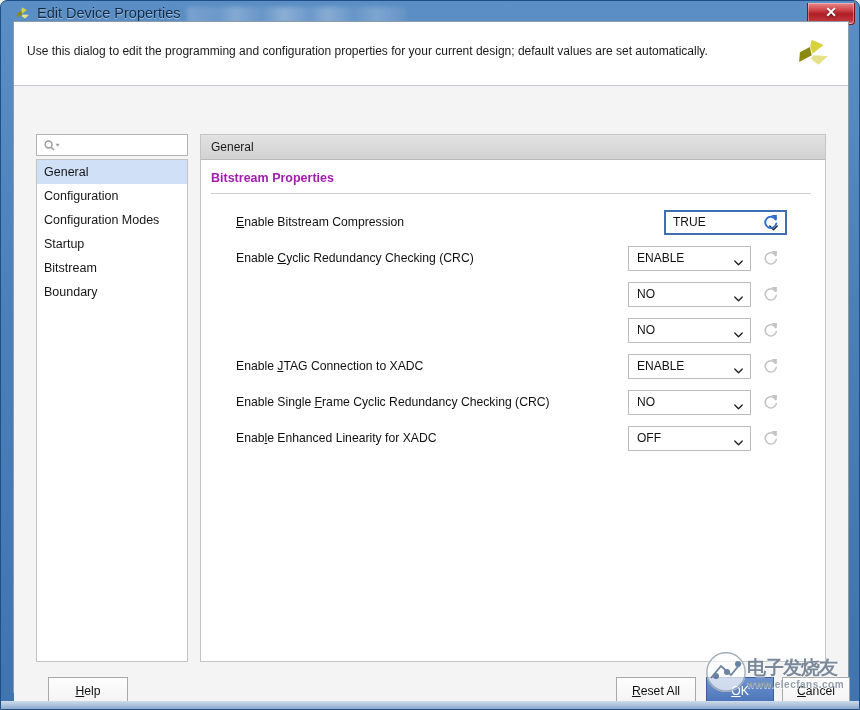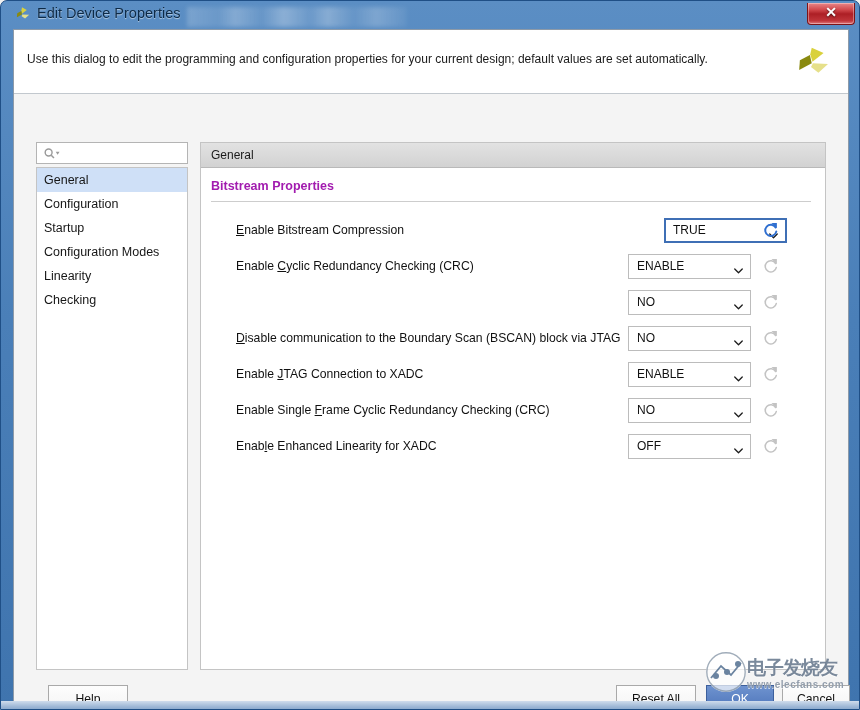--- a/index.html
+++ b/index.html
@@ -86,21 +86,21 @@
     text-align: center;
     font-size: 14px;
     font-weight: bold;
     color: #fff;
     text-shadow: 0 1px 2px rgba(0,0,0,0.6);
   }
 
   
   #dialog {
     position: absolute;
-    left: 12px; top: 28px;
+    left: 12px; top: 20px;
     width: 836px;
     height: 672px;
     background: #f4f4f4;
     border: 1px solid #8d9aa8;
     border-bottom: none;
     box-sizing: border-box;
   }
 
   
   #banner {
@@ -402,24 +402,24 @@
               <line x1="11" y1="10.6" x2="14.6" y2="14.4" stroke="#9a9a9a" stroke-width="2"></line>
               <polygon points="17,6 22,6 19.5,10" fill="#9a9a9a"></polygon>
             </svg>
           </div>
           <input id="search-input" type="text" value="" placeholder="" style="">
         </div>
 
         <div id="nav-list">
             <div class="nav-item selected"><span>General</span></div>
             <div class="nav-item"><span>Configuration</span></div>
+            <div class="nav-item"><span>Configuration Modes</span></div>
             <div class="nav-item"><span>Startup</span></div>
-            <div class="nav-item"><span>Configuration Modes</span></div>
-            <div class="nav-item"><span>Linearity</span></div>
-            <div class="nav-item"><span>Checking</span></div>
+            <div class="nav-item"><span>Bitstream</span></div>
+            <div class="nav-item"><span>Boundary</span></div>
           </div>
       </div>
 
       <div id="main-panel">
         <div id="panel-header">
           <div id="panel-header-text">General</div>
         </div>
 
         <div id="section-title">Bitstream Properties</div>
         <div id="section-rule"></div>
@@ -457,21 +457,20 @@
                 <div class="chevron-down-icon"><svg viewBox="0 0 12 8" width="9" height="6">
                     <path d="M1 1.4 L6 6.4 L11 1.4" fill="none" stroke="#1c1c1c" stroke-width="1.7" stroke-linecap="round" stroke-linejoin="round"></path>
                   </svg></div>
               </div>
               <div class="refresh-icon"><svg viewBox="0 0 18 20" width="16" height="18">
                   <path d="M14.2 7.2 A6.3 6.3 0 1 0 15 11.6" fill="none" stroke="#c3c3c3" stroke-width="1.7" stroke-linecap="round"></path>
                   <polygon points="9.5,2.2 15.6,2.2 15.6,8.0" fill="#c3c3c3"></polygon>
                 </svg></div>
             </div>
             <div class="prop-row">
-              <div class="prop-label"><u>D</u>isable communication to the Boundary Scan (BSCAN) block via JTAG</div>
               <div class="prop-select-wrap">
                 <div class="prop-select-value">NO</div>
                 <div class="chevron-down-icon"><svg viewBox="0 0 12 8" width="9" height="6">
                     <path d="M1 1.4 L6 6.4 L11 1.4" fill="none" stroke="#1c1c1c" stroke-width="1.7" stroke-linecap="round" stroke-linejoin="round"></path>
                   </svg></div>
               </div>
               <div class="refresh-icon"><svg viewBox="0 0 18 20" width="16" height="18">
                   <path d="M14.2 7.2 A6.3 6.3 0 1 0 15 11.6" fill="none" stroke="#c3c3c3" stroke-width="1.7" stroke-linecap="round"></path>
                   <polygon points="9.5,2.2 15.6,2.2 15.6,8.0" fill="#c3c3c3"></polygon>
                 </svg></div>

